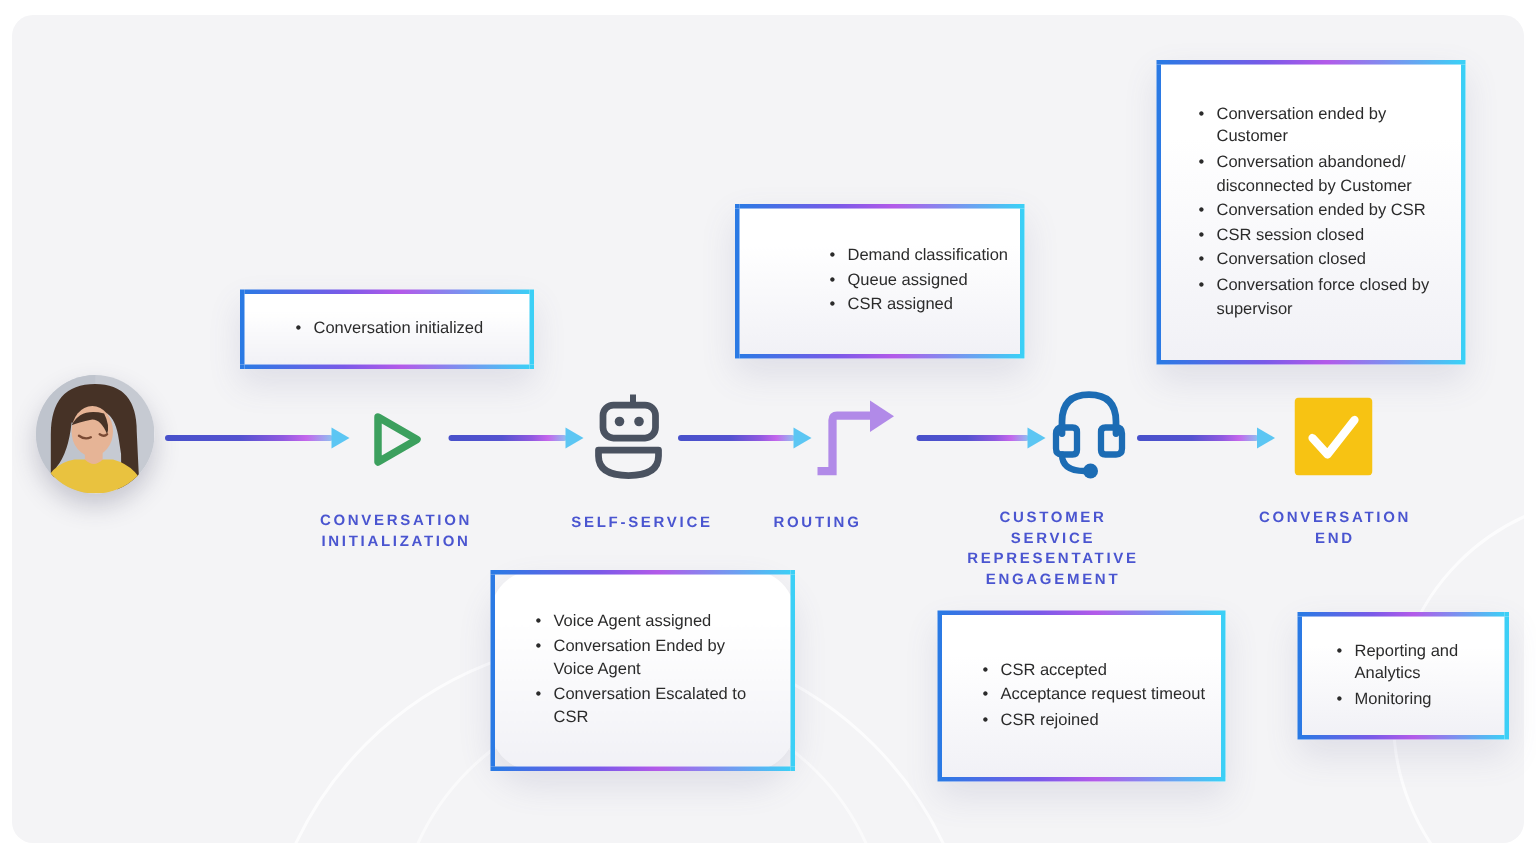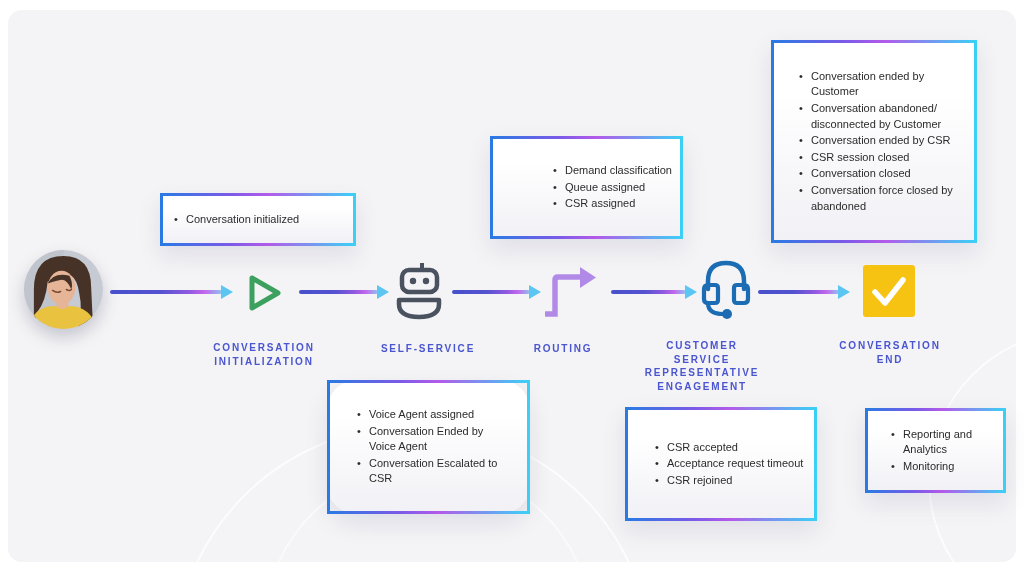--- a/index.html
+++ b/index.html
@@ -39,42 +39,42 @@
 </head>
 <body>
 
 <div class="page">
   <div class="panel">
     <div class="ring ring1"></div>
     <div class="ring ring2"></div>
     <div class="ring ring3"></div>
   </div>
 
-  <div class="ebox" style="left:160px; top:193px; width:196px; height:53px; padding-left:10px;">
+  <div class="ebox" style="left:160px; top:193px; width:196px; height:53px; padding-left:33px;">
     <ul>
       <li>Conversation initialized</li>
     </ul>
   </div>
 
   <div class="ebox" style="left:490px; top:136px; width:193px; height:103px; padding-left:24px; padding-right:8px;align-items:flex-end;">
     <ul>
       <li>Demand classification</li>
       <li>Queue assigned</li>
       <li>CSR assigned</li>
     </ul>
   </div>
 
   <div class="ebox" style="left:771px; top:40px; width:206px; height:203px; padding-left:24px; padding-right:14px;">
     <ul>
       <li>Conversation ended by Customer</li>
       <li>Conversation abandoned/​disconnected by Customer</li>
       <li>Conversation ended by CSR</li>
       <li>CSR session closed</li>
       <li>Conversation closed</li>
-      <li>Conversation force closed by abandoned</li>
+      <li>Conversation force closed by supervisor</li>
     </ul>
   </div>
 
   <div class="ebox" style="left:327px; top:380px; width:203px; height:134px; padding-left:26px; padding-right:14px;border-radius:30px;">
     <ul>
       <li>Voice Agent assigned</li>
       <li>Conversation Ended by Voice Agent</li>
       <li>Conversation Escalated to CSR</li>
     </ul>
   </div>
@@ -173,20 +173,20 @@
   <div class="icon-abs" style="left:863px; top:265px;">
     <svg width="52" height="52" viewBox="0 0 52 52">
       <rect x="0" y="0" width="52" height="52" rx="3" fill="#f7c313"></rect>
       <polyline points="12,27 22,38 40,15" fill="none" stroke="#ffffff" stroke-width="5.5" stroke-linecap="round" stroke-linejoin="round"></polyline>
     </svg>
   </div>
 
   <div class="stage-label" style="left:174px; top:341px; width:180px;">CONVERSATION
 INITIALIZATION</div>
   <div class="stage-label" style="left:348px; top:342px; width:160px;">SELF-SERVICE</div>
-  <div class="stage-label" style="left:513px; top:342px; width:100px;">ROUTING</div>
+  <div class="stage-label" style="left:495px; top:342px; width:100px;">ROUTING</div>
   <div class="stage-label" style="left:612px; top:339px; width:180px;">CUSTOMER
 SERVICE
 REPRESENTATIVE
 ENGAGEMENT</div>
   <div class="stage-label" style="left:810px; top:339px; width:160px;">CONVERSATION
 END</div>
 </div>
 
 </body></html>

